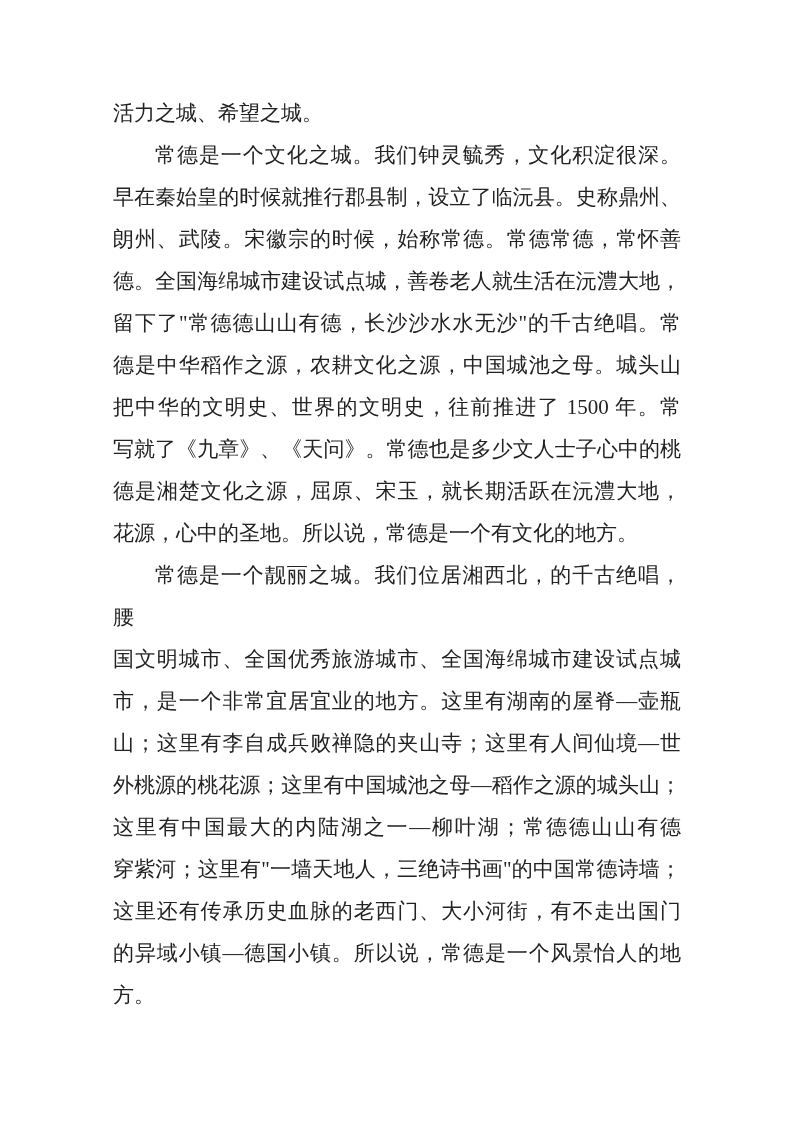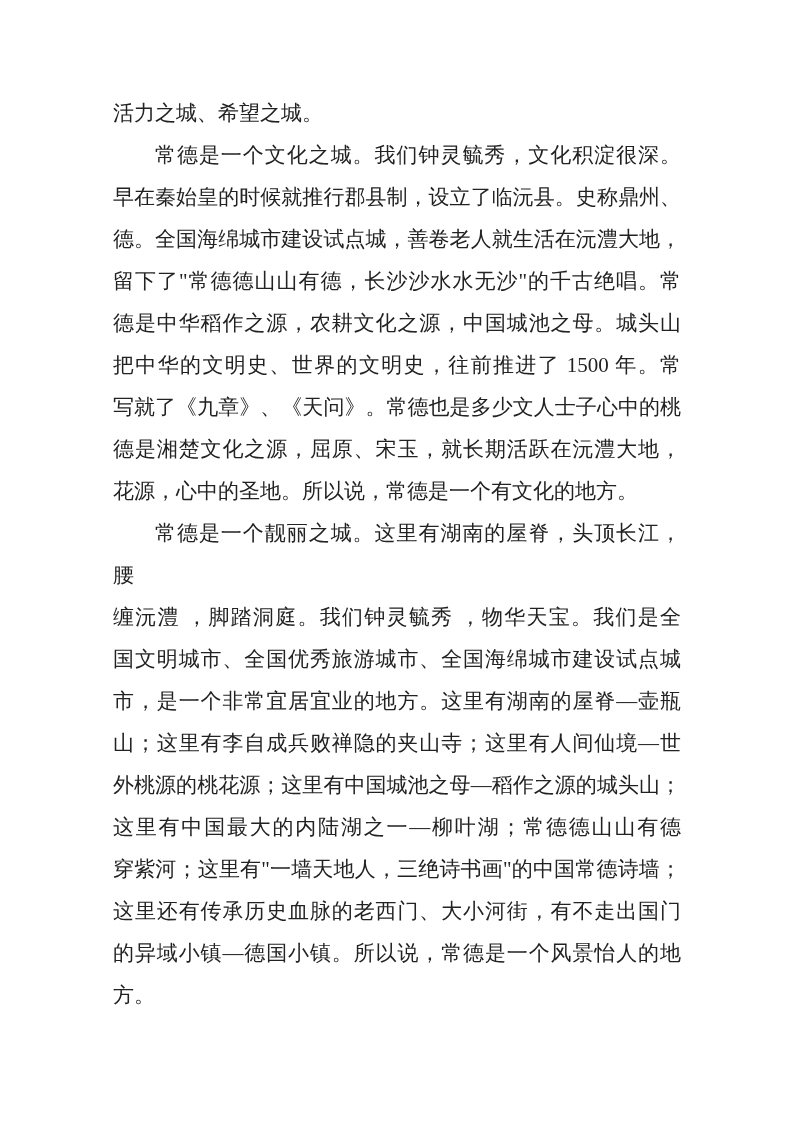--- a/index.html
+++ b/index.html
@@ -45,31 +45,31 @@
 <body>
 
 <div class="page">
   <div class="text-block" id="text-root">
       <div>
         <div class="text-line para-end">活力之城、希望之城。</div>
       </div>
       <div>
         <div class="text-line justified indent">常德是一个文化之城。我们钟灵毓秀，文化积淀很深。</div>
         <div class="text-line justified">早在秦始皇的时候就推行郡县制，设立了临沅县。史称鼎州、</div>
+        <div class="text-line justified">朗州、武陵。宋徽宗的时候，始称常德。常德常德，常怀善</div>
         <div class="text-line justified">德。全国海绵城市建设试点城，善卷老人就生活在沅澧大地，</div>
         <div class="text-line justified">留下了"常德德山山有德，长沙沙水水无沙"的千古绝唱。常</div>
         <div class="text-line justified">德是中华稻作之源，农耕文化之源，中国城池之母。城头山</div>
         <div class="text-line justified">把中华的文明史、世界的文明史，往前推进了 1500 年。常</div>
         <div class="text-line justified">写就了《九章》、《天问》。常德也是多少文人士子心中的桃</div>
         <div class="text-line justified">德是湘楚文化之源，屈原、宋玉，就长期活跃在沅澧大地，</div>
         <div class="text-line para-end">花源，心中的圣地。所以说，常德是一个有文化的地方。</div>
       </div>
       <div>
-        <div class="text-line justified indent">常德是一个靓丽之城。这里有湖南的屋脊，头顶长江， 腰</div>
-        <div class="text-line justified">缠沅澧 ，脚踏洞庭。我们钟灵毓秀 ，物华天宝。我们是全</div>
+        <div class="text-line justified indent">常德是一个靓丽之城。我们位居湘西北，的千古绝唱， 腰</div>
         <div class="text-line justified">国文明城市、全国优秀旅游城市、全国海绵城市建设试点城</div>
         <div class="text-line justified">市，是一个非常宜居宜业的地方。这里有湖南的屋脊—壶瓶</div>
         <div class="text-line justified">山；这里有李自成兵败禅隐的夹山寺；这里有人间仙境—世</div>
         <div class="text-line justified">外桃源的桃花源；这里有中国城池之母—稻作之源的城头山；</div>
         <div class="text-line justified">这里有中国最大的内陆湖之一—柳叶湖；常德德山山有德</div>
         <div class="text-line justified">穿紫河；这里有"一墙天地人，三绝诗书画"的中国常德诗墙；</div>
         <div class="text-line justified">这里还有传承历史血脉的老西门、大小河街，有不走出国门</div>
         <div class="text-line justified">的异域小镇—德国小镇。所以说，常德是一个风景怡人的地</div>
         <div class="text-line para-end">方。</div>
       </div>

